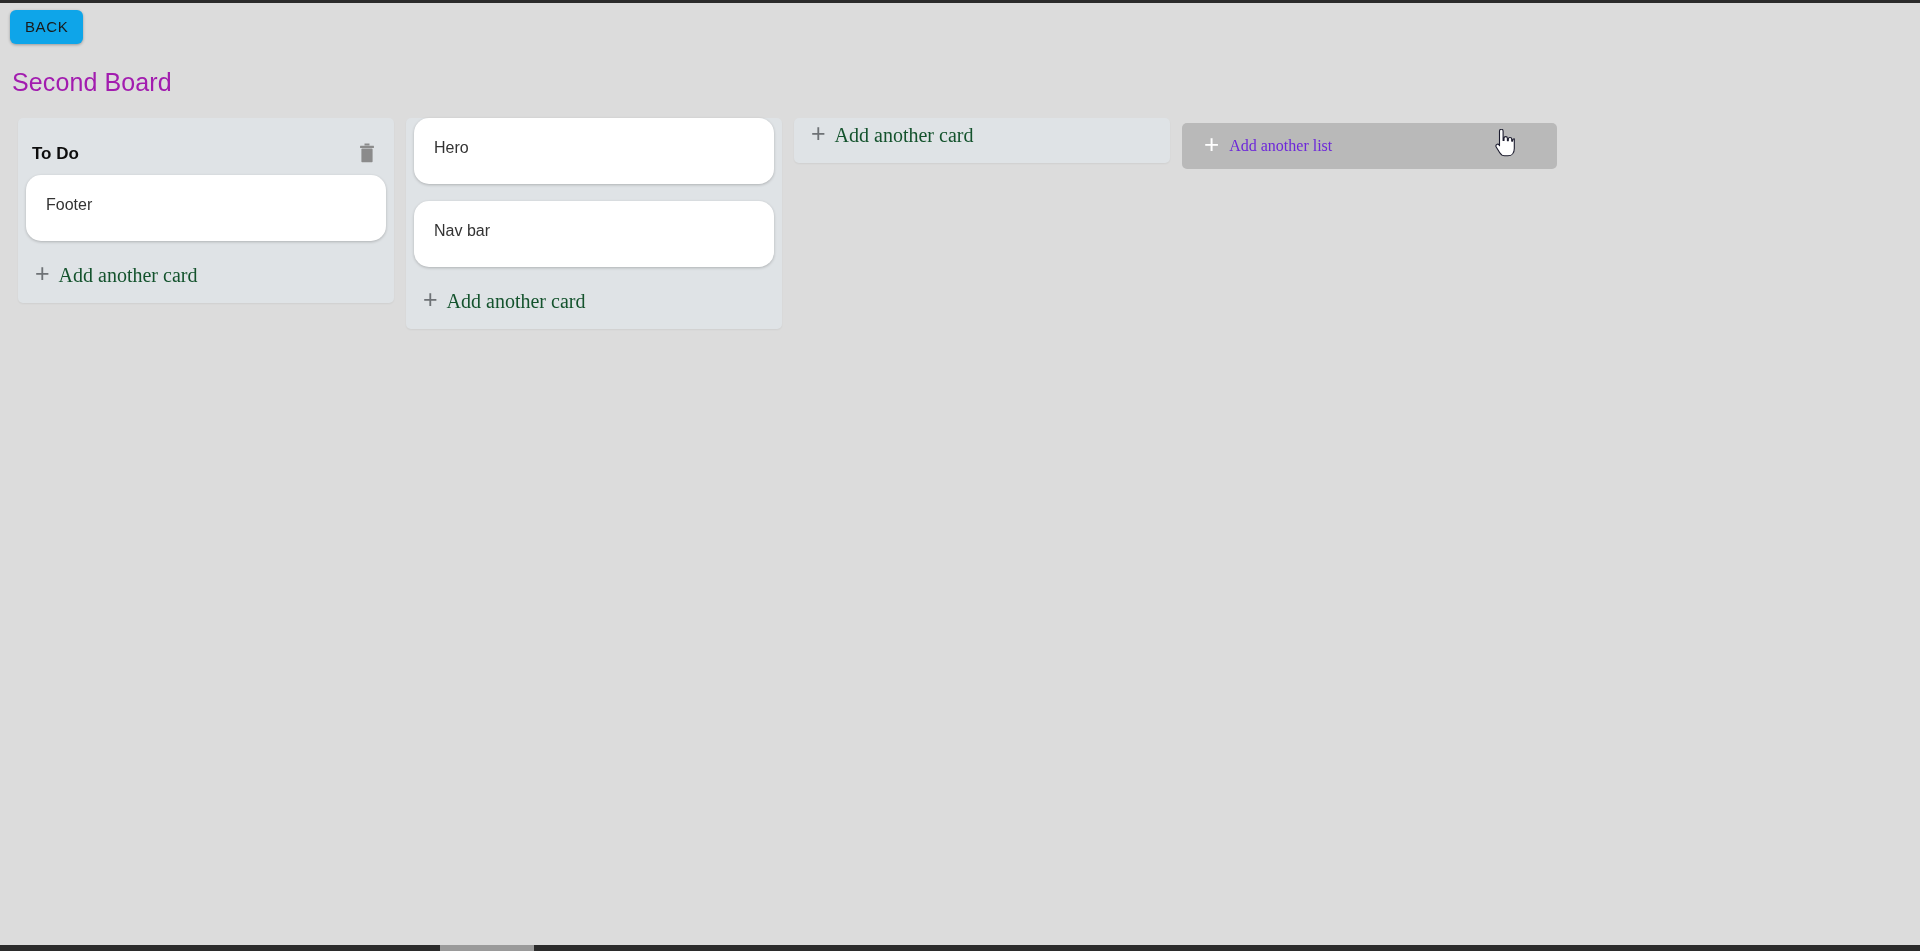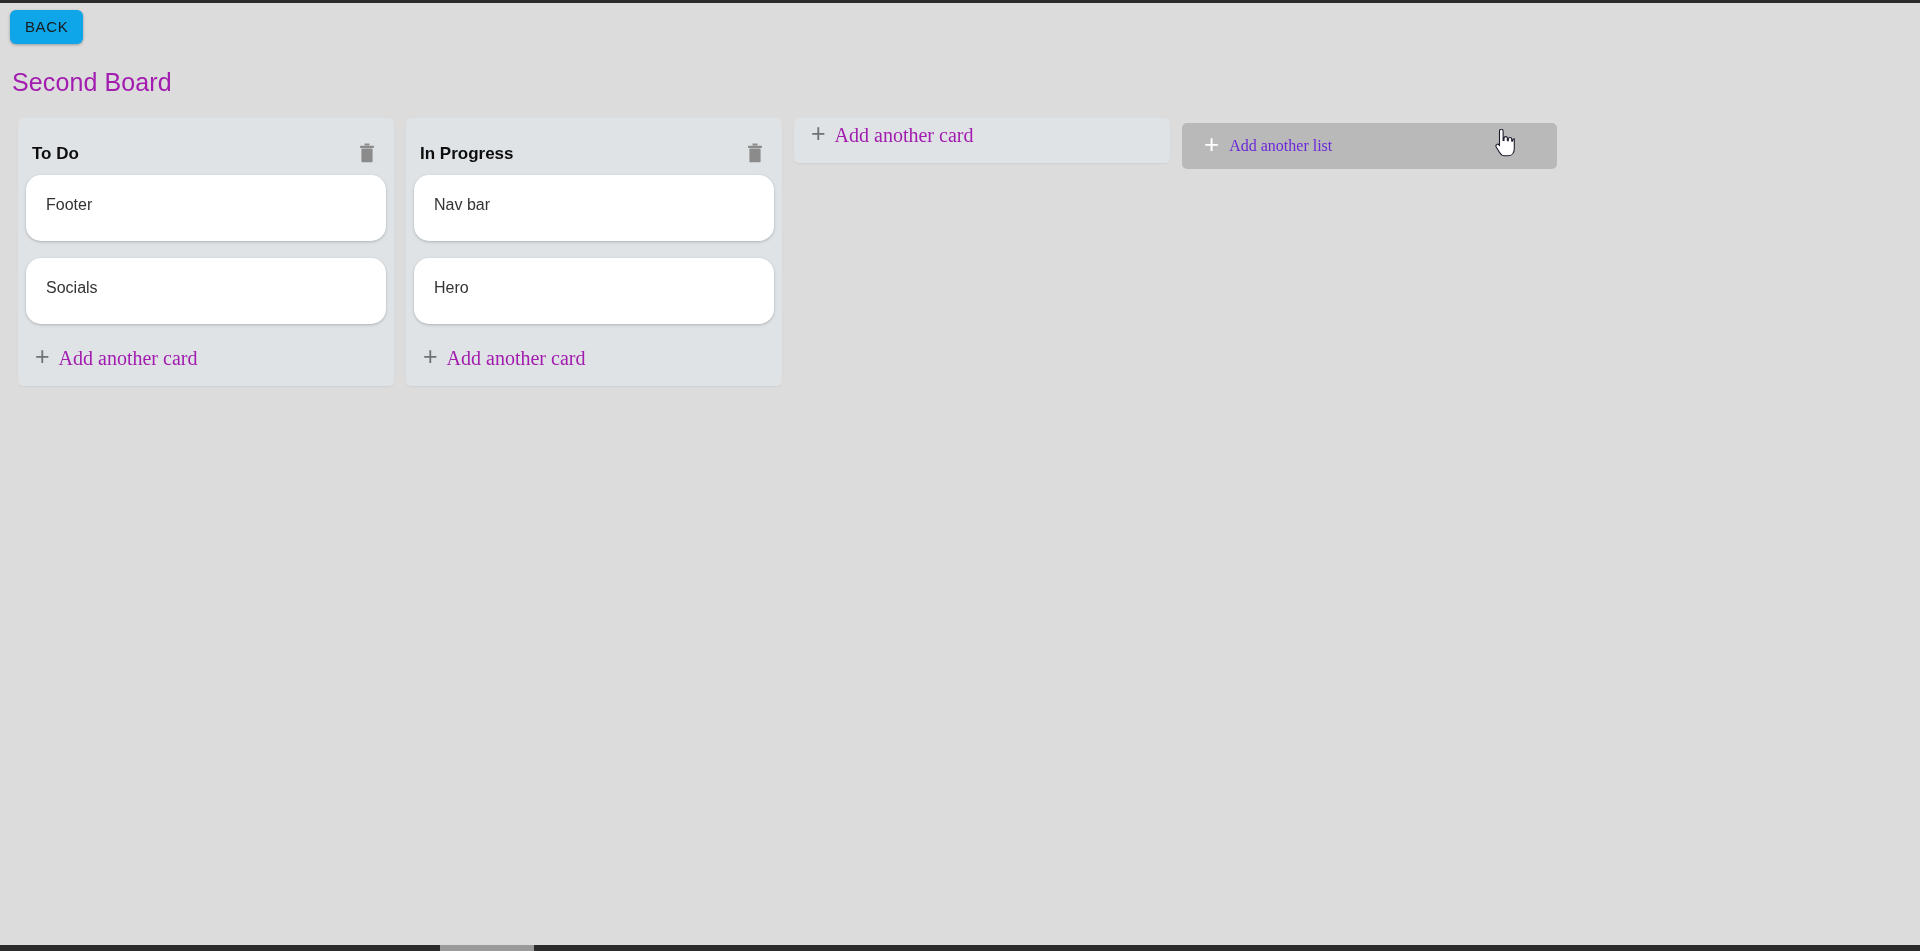--- a/index.html
+++ b/index.html
@@ -158,21 +158,21 @@
     font-size: 25px;
     font-weight: 300;
     line-height: 1;
     color: #6e7276;
     position: relative;
     top: -1px;
   }
   .add-card .add-card-label {
     font-family: "Liberation Serif", serif;
     font-size: 20px;
-    color: #a21caf;
+    color: #14532d;
     line-height: 1;
   }
 
   
   .add-list-button {
     flex: 0 0 auto;
     width: 375px;
     height: 46px;
     margin-top: 5px;
     background: #b9b9b9;
@@ -231,47 +231,34 @@
           <rect x="6.5" y="0.5" width="5" height="2" fill="#8b8b8b"></rect>
           <rect x="2" y="2.8" width="14" height="2.2" rx="0.4" fill="#8b8b8b"></rect>
           <rect x="3.4" y="5.6" width="11.2" height="13.6" rx="0.8" fill="#8b8b8b"></rect>
         </svg>
       </button>
     </div>
     <div class="cards">
       <div class="card">
         <span class="card-text">Footer</span>
       </div>
-      <div class="card">
-        <span class="card-text">Socials</span>
-      </div>
     </div>
     <div class="add-card">
       <span class="plus-icon">+</span>
       <span class="add-card-label">Add another card</span>
     </div>
   </div>
 
   <div class="list">
-    <div class="list-header">
-      <div class="list-title">In Progress</div>
-      <button class="delete-list-button">
-        <svg class="trash-icon" viewBox="0 0 18 20">
-          <rect x="6.5" y="0.5" width="5" height="2" fill="#8b8b8b"></rect>
-          <rect x="2" y="2.8" width="14" height="2.2" rx="0.4" fill="#8b8b8b"></rect>
-          <rect x="3.4" y="5.6" width="11.2" height="13.6" rx="0.8" fill="#8b8b8b"></rect>
-        </svg>
-      </button>
-    </div>
     <div class="cards">
       <div class="card">
-        <span class="card-text">Nav bar</span>
+        <span class="card-text">Hero</span>
       </div>
       <div class="card">
-        <span class="card-text">Hero</span>
+        <span class="card-text">Nav bar</span>
       </div>
     </div>
     <div class="add-card">
       <span class="plus-icon">+</span>
       <span class="add-card-label">Add another card</span>
     </div>
   </div>
 
   <div class="list">
     <div class="cards"></div>

